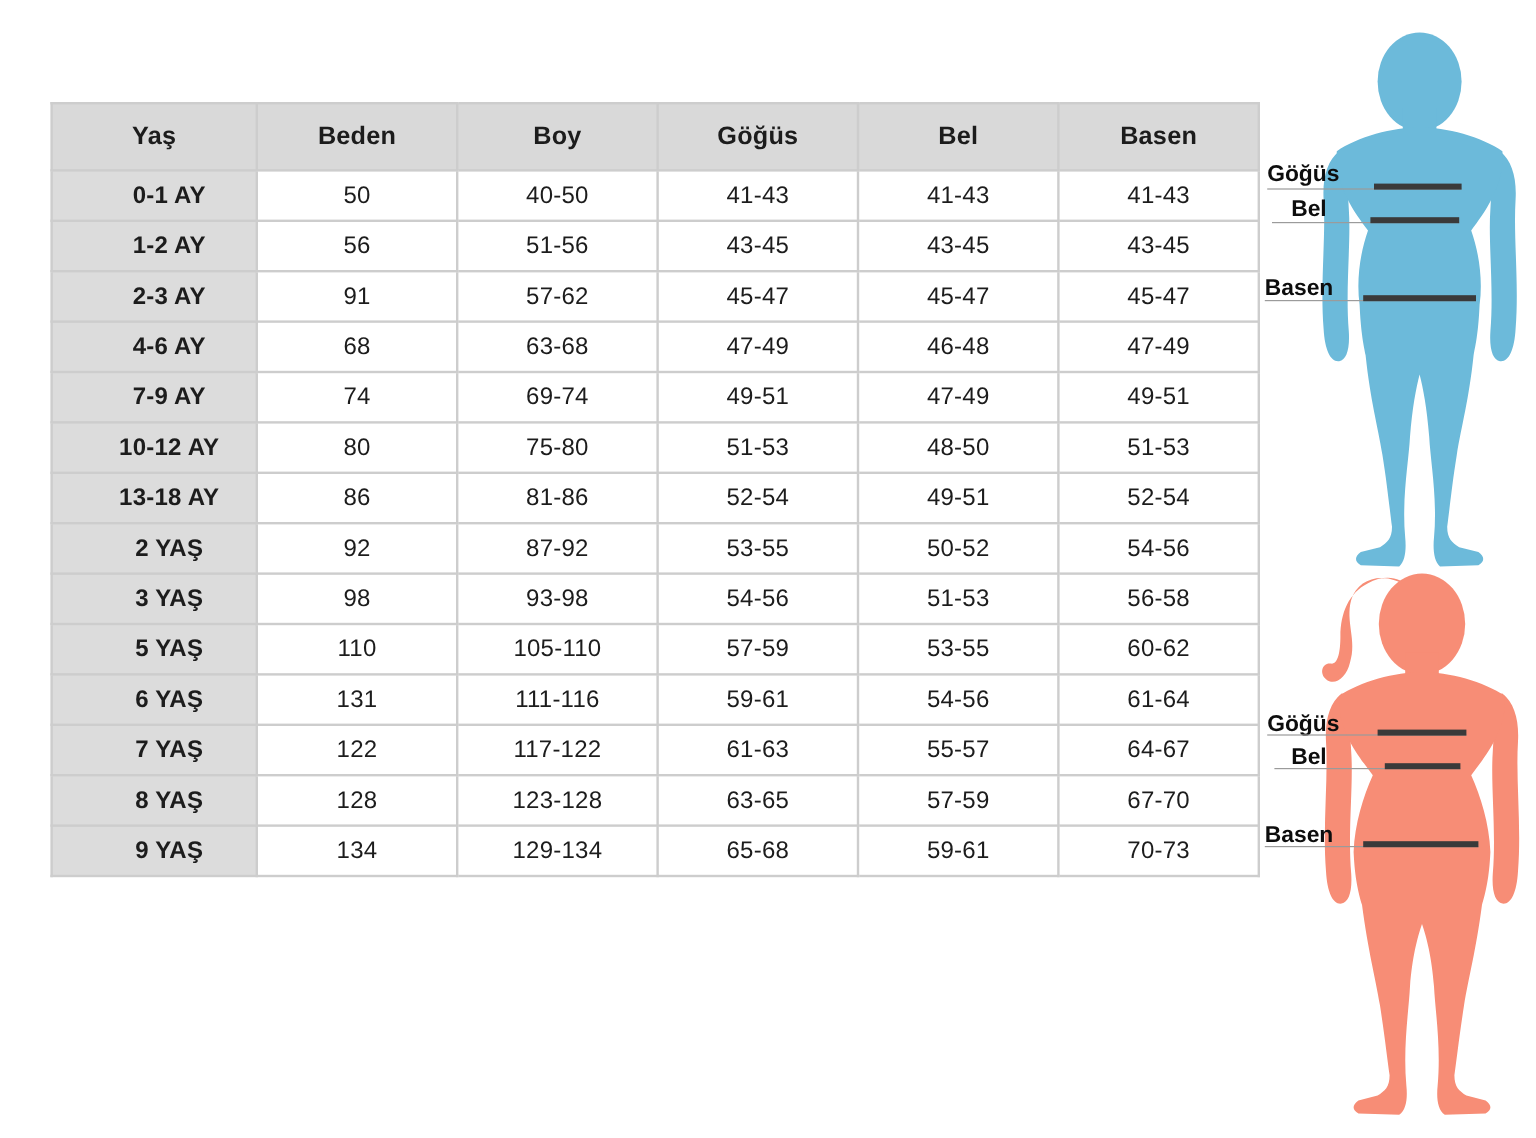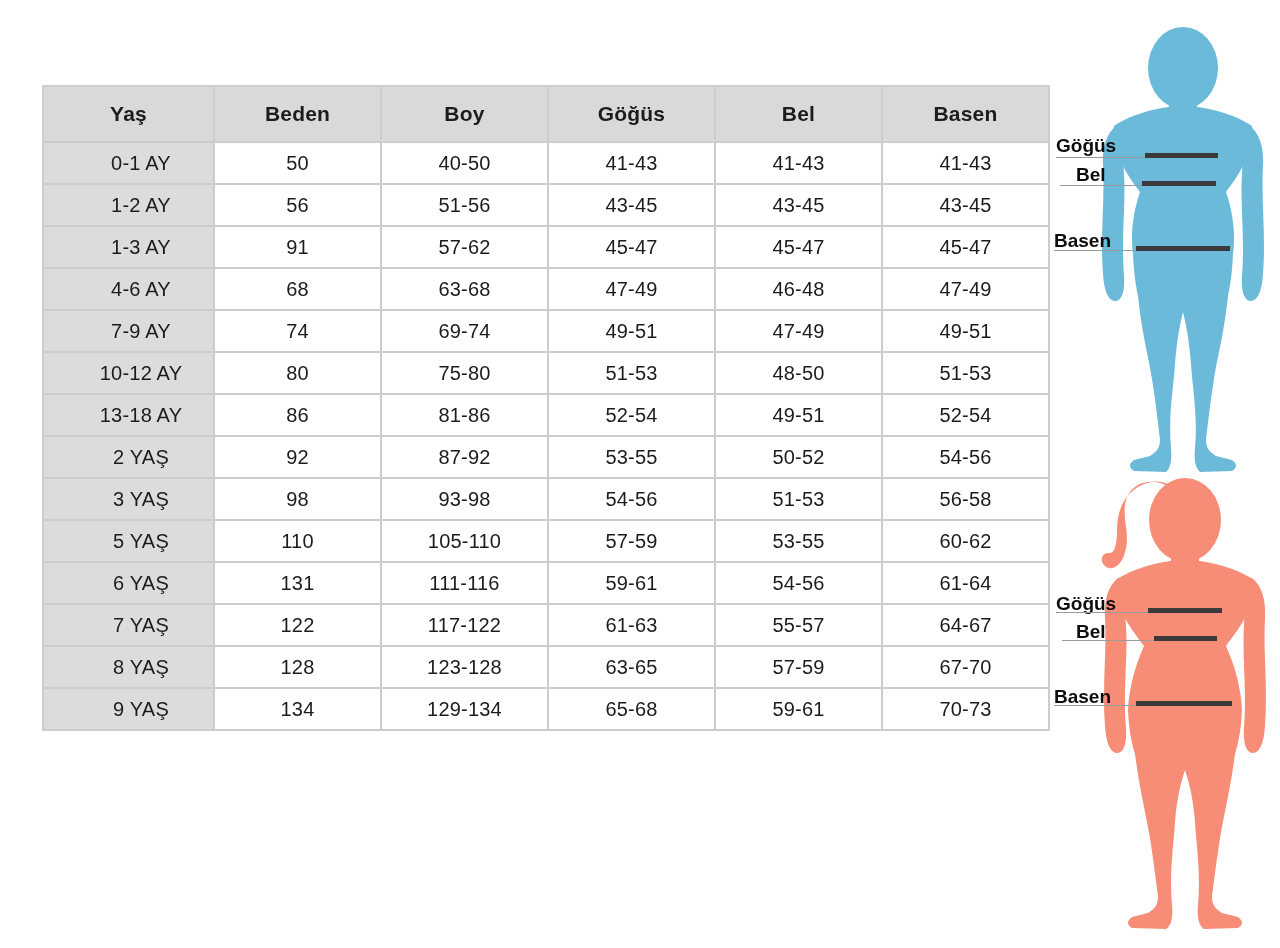--- a/index.html
+++ b/index.html
@@ -23,21 +23,21 @@
     font-size:20px;color:#1c1c1c;font-weight:400;
     letter-spacing:0.2px;
     height:40px;
   }
   .size-table thead th{
     background:#d9d9d9;
     font-weight:700;font-size:21px;
     height:54px;
   }
   .size-table tbody th.rowlabel{
-    background:#dcdcdc;font-weight:400;padding-left:25px;
+    background:#dcdcdc;font-weight:700;padding-left:25px;
   }
   .size-table tbody td{background:#ffffff;}
 
   
   .mlabel{
     position:absolute;
     font-weight:700;font-size:19px;color:#0d0d0d;
     white-space:nowrap;line-height:1;
   }
   .thinline{position:absolute;height:1px;background:#9b9b9b;}
@@ -80,21 +80,21 @@
         </tr>
         <tr>
           <th class="rowlabel">1-2 AY</th>
           <td>56</td>
           <td>51-56</td>
           <td>43-45</td>
           <td>43-45</td>
           <td>43-45</td>
         </tr>
         <tr>
-          <th class="rowlabel">1-3 AY</th>
+          <th class="rowlabel">2-3 AY</th>
           <td>91</td>
           <td>57-62</td>
           <td>45-47</td>
           <td>45-47</td>
           <td>45-47</td>
         </tr>
         <tr>
           <th class="rowlabel">4-6 AY</th>
           <td>68</td>
           <td>63-68</td>

